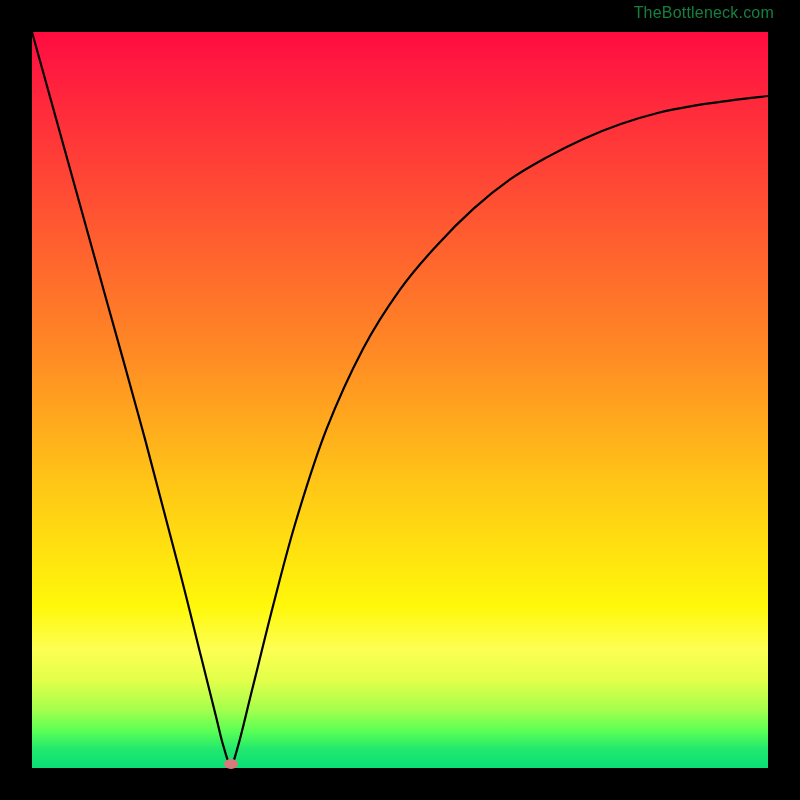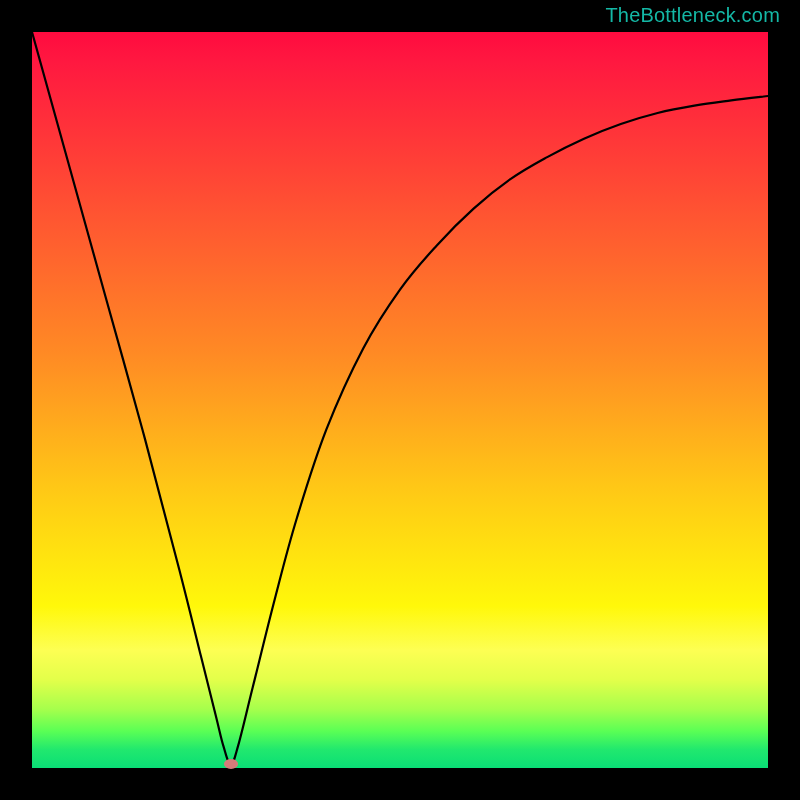--- a/index.html
+++ b/index.html
@@ -37,23 +37,23 @@
       #e3ff4a 88%,
       #a6ff4c 92%,
       #5aff55 95%,
       #21e86e 97.5%,
       #0ade76 100%
     );
   }
   .watermark {
     position: absolute;
     top: 4px;
-    right: 20px;
-    color: #14b8a6;
-    font-size: 20px;
+    right: 26px;
+    color: #15803d;
+    font-size: 16px;
     letter-spacing: 0.2px;
     font-weight: 400;
     user-select: none;
   }
   svg.curve {
     position: absolute;
     left: 0;
     top: 0;
     width: 736px;
     height: 736px;

